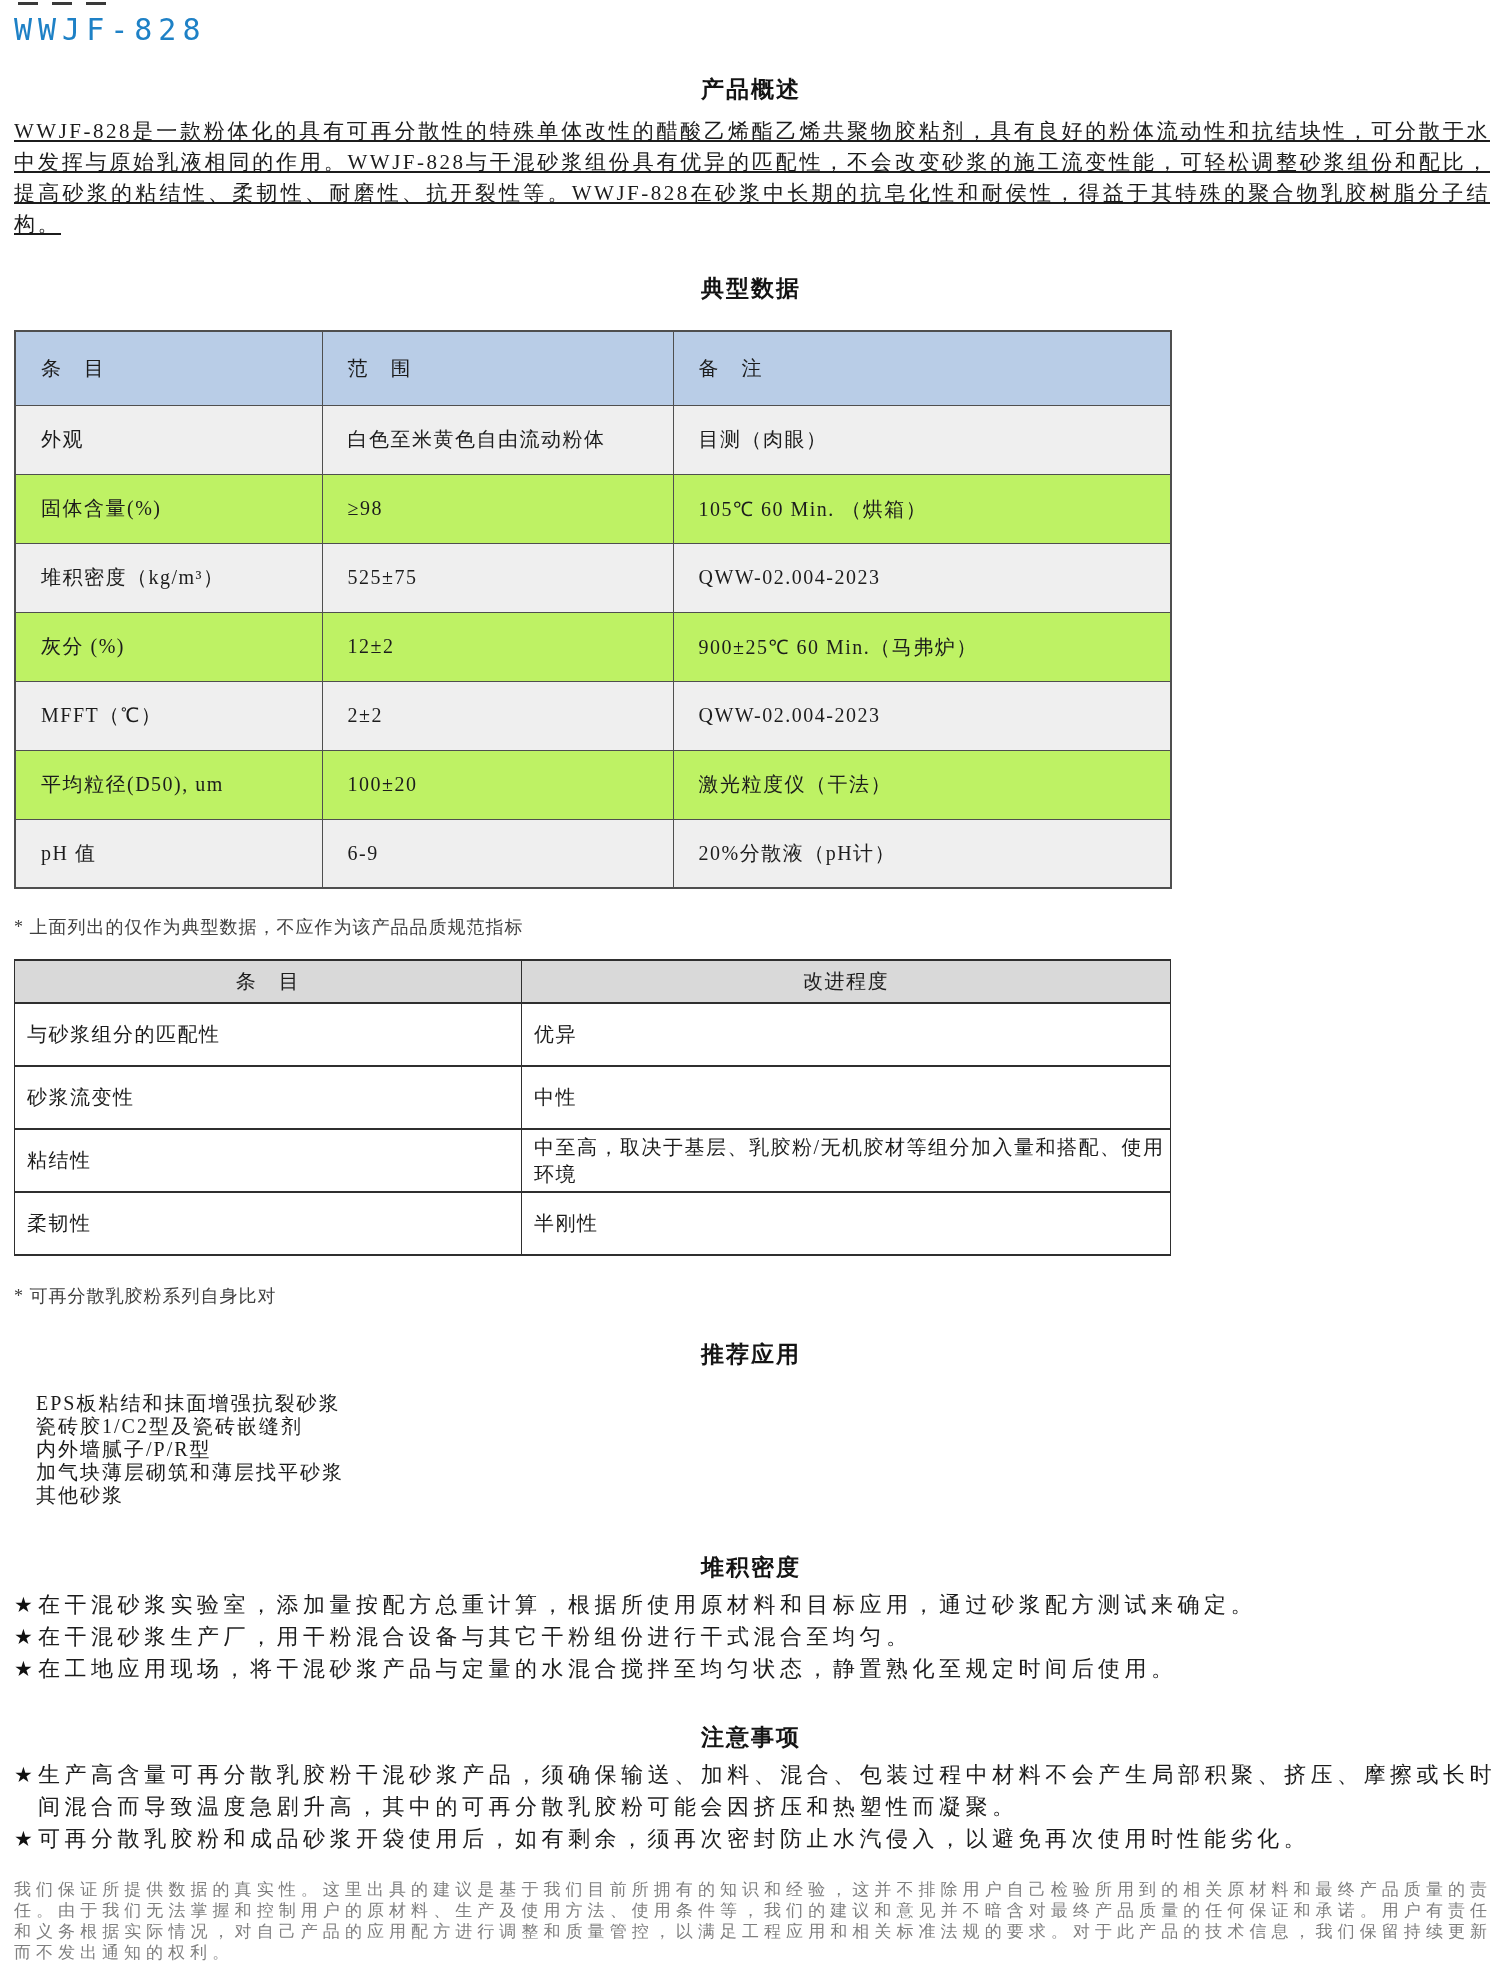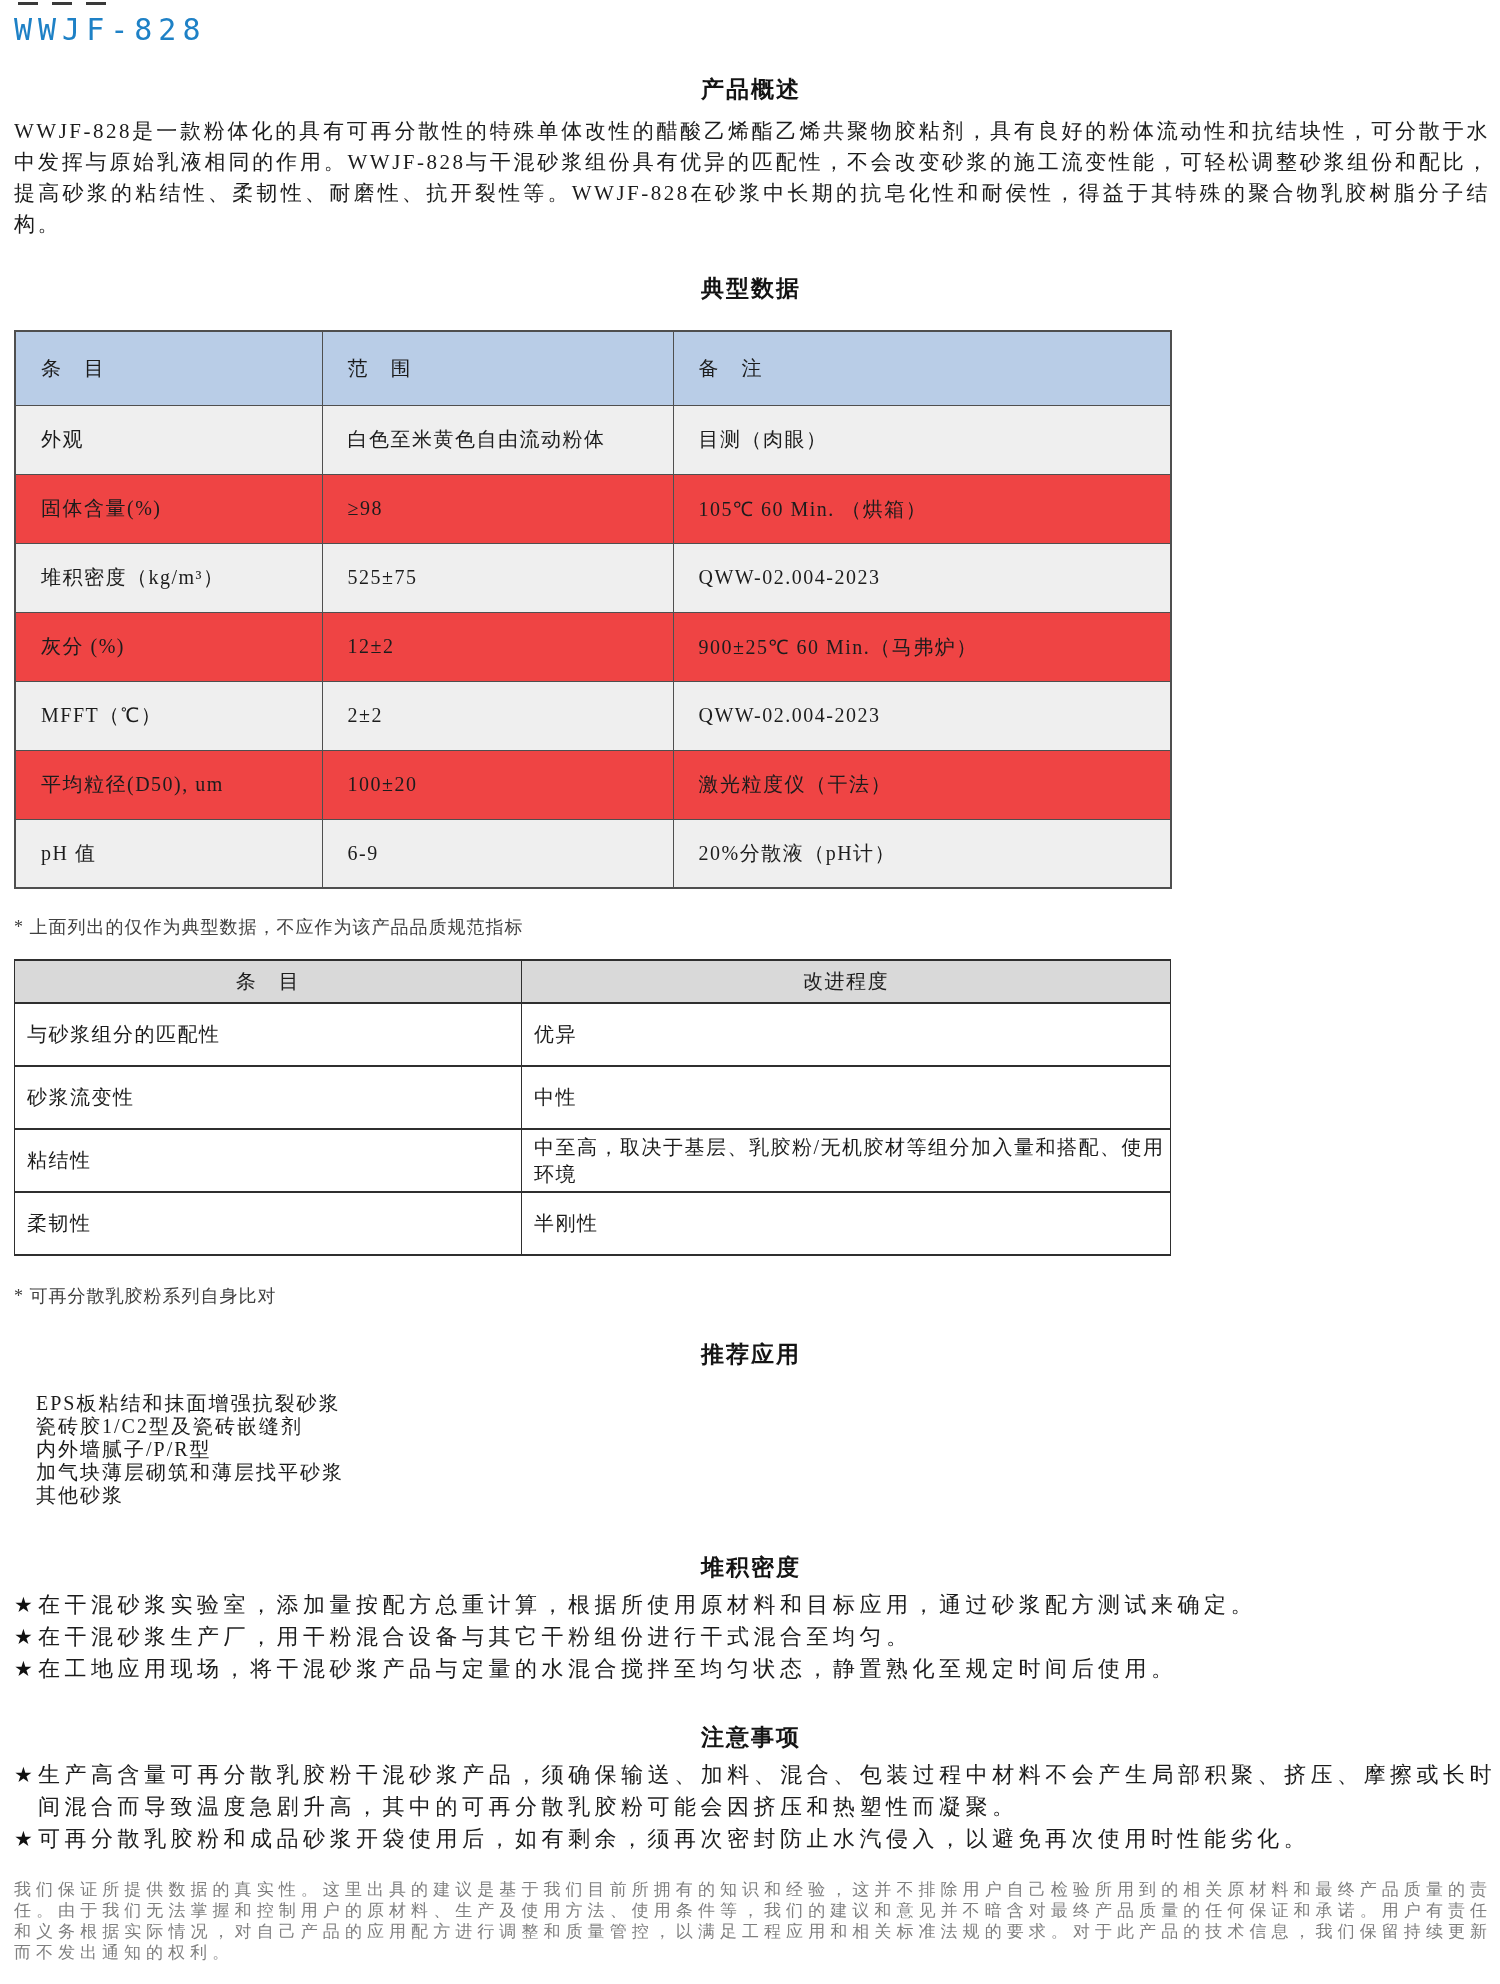--- a/index.html
+++ b/index.html
@@ -25,32 +25,32 @@
   h2.sec {
     font-family:"Liberation Sans", sans-serif;
     font-size:23px; font-weight:700; line-height:28px;
     letter-spacing:2px; color:#141414;text-align:center;
   }
 
   .overview h2 { margin-top:26px; }
   .overview p {
     margin-top:13px; width:1476px;
     font-size:21px; line-height:31px; letter-spacing:2.5px;
-    text-align:justify; text-justify:inter-ideograph;
+    text-align:justify; text-justify:inter-ideograph;text-decoration:underline;
   }
 
   .typical h2 { margin-top:34px; }
   table { border-collapse:collapse; table-layout:fixed;border-radius:19px; }
   .t1 { width:1156px; margin-top:28px; border:2px solid #4f4f4f; }
   .t1 th, .t1 td {
     border:1px solid #4f4f4f; text-align:left; font-weight:normal;
     font-size:20px; letter-spacing:1.5px; padding-left:25px;
   }
   .t1 thead th { background:#B9CDE7; height:74px; }
-  .t1 tbody td { height:69px; background:#ef4444; }
+  .t1 tbody td { height:69px; background:#bef264; }
   .t1 tbody tr:nth-child(odd) td { background:#EFEFEF; }
   .t1 .c1 { width:307px; } .t1 .c2 { width:351px; } .t1 .c3 { width:498px; }
 
   .footnote { font-size:18px; letter-spacing:1px; color:#404040; }
   .typical .footnote { margin-top:26px; }
 
   .application h2 { margin-top:30px; }
   .t2 { width:1156px; margin-top:20px; }
   .t2 th, .t2 td {
     border:1px solid #2f2f2f; border-top-width:2px; border-bottom-width:2px;

